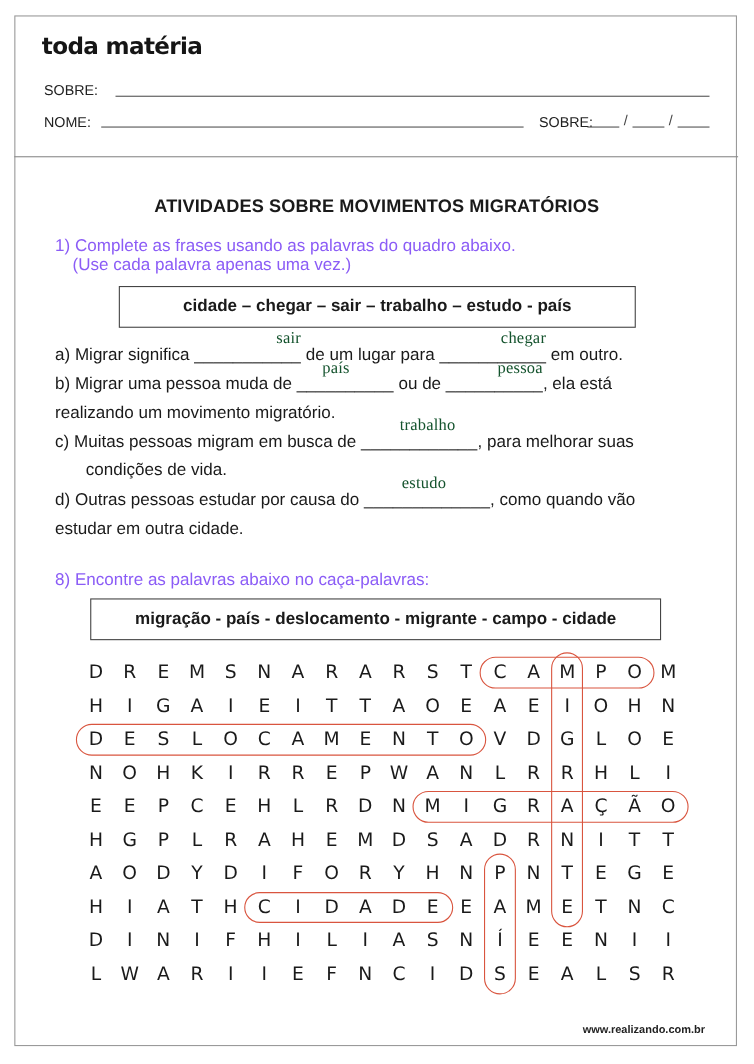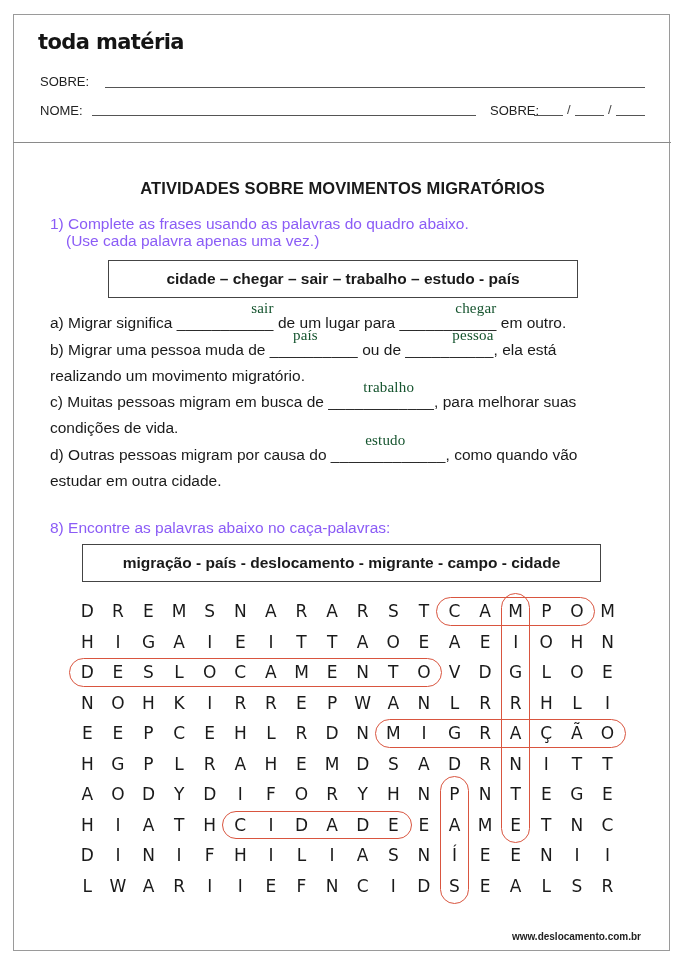--- a/index.html
+++ b/index.html
@@ -65,24 +65,24 @@
 </div>
 
 <div class="line" style="top:341px;">
   <span>b) Migrar uma pessoa muda de </span><span class="blank"><span>__________</span><span class="answer" style="right:40px;">país</span></span><span> ou de </span><span class="blank"><span>__________</span><span class="answer">pessoa</span></span><span>, ela está</span>
 </div>
 <div class="line" style="top:367px;">realizando um movimento migratório.</div>
 
 <div class="line" style="top:393px;">
   <span>c) Muitas pessoas migram em busca de </span><span class="blank"><span>____________</span><span class="answer" style="right:20px;">trabalho</span></span><span>, para melhorar suas</span>
 </div>
-<div class="line" style="top:419px;">condições de vida.</div>
+<div class="line" style="top:419px;margin-left:28px;">condições de vida.</div>
 
 <div class="line" style="top:446px;">
-  <span>d) Outras pessoas migram por causa do </span><span class="blank"><span>_____________</span><span class="answer" style="right:40px;">estudo</span></span><span>, como quando vão</span>
+  <span>d) Outras pessoas estudar por causa do </span><span class="blank"><span>_____________</span><span class="answer" style="right:40px;">estudo</span></span><span>, como quando vão</span>
 </div>
 <div class="line" style="top:472px;">estudar em outra cidade.</div>
 
 <div class="q-text" style="left:50px; top:519px;">8) Encontre as palavras abaixo no caça-palavras:</div>
 
 <div class="bank" style="left:82px; top:544px; width:519px; height:38px;">
   <span>migração - país - deslocamento - migrante - campo - cidade</span>
 </div>
 
 <div class="grid" id="grid">
@@ -267,13 +267,13 @@
     <div class="cell" style="left: 489.6px; top: 274.5px;">S</div>
     <div class="cell" style="left: 520.2px; top: 274.5px;">R</div>
     <div class="oval" style="border-color: rgb(217, 85, 63); left: 364.2px; top: 1px; width: 159px; height: 28.5px;"></div>
     <div class="oval" style="border-color: rgb(217, 85, 63); left: -3px; top: 62px; width: 373.2px; height: 28.5px;"></div>
     <div class="oval" style="border-color: rgb(217, 85, 63); left: 303px; top: 123px; width: 250.8px; height: 28.5px;"></div>
     <div class="oval" style="border-color: rgb(217, 85, 63); left: 150px; top: 214.5px; width: 189.6px; height: 28.5px;"></div>
     <div class="oval" style="border-color: rgb(217, 85, 63); left: 429.4px; top: -3px; width: 28.6px; height: 250px;"></div>
     <div class="oval" style="border-color: rgb(217, 85, 63); left: 368.2px; top: 180px; width: 28.6px; height: 128px;"></div>
   </div>
 
-<div class="footer">www.deslocamento.com.br</div>
+<div class="footer">www.realizando.com.br</div>
 
 </body></html>

